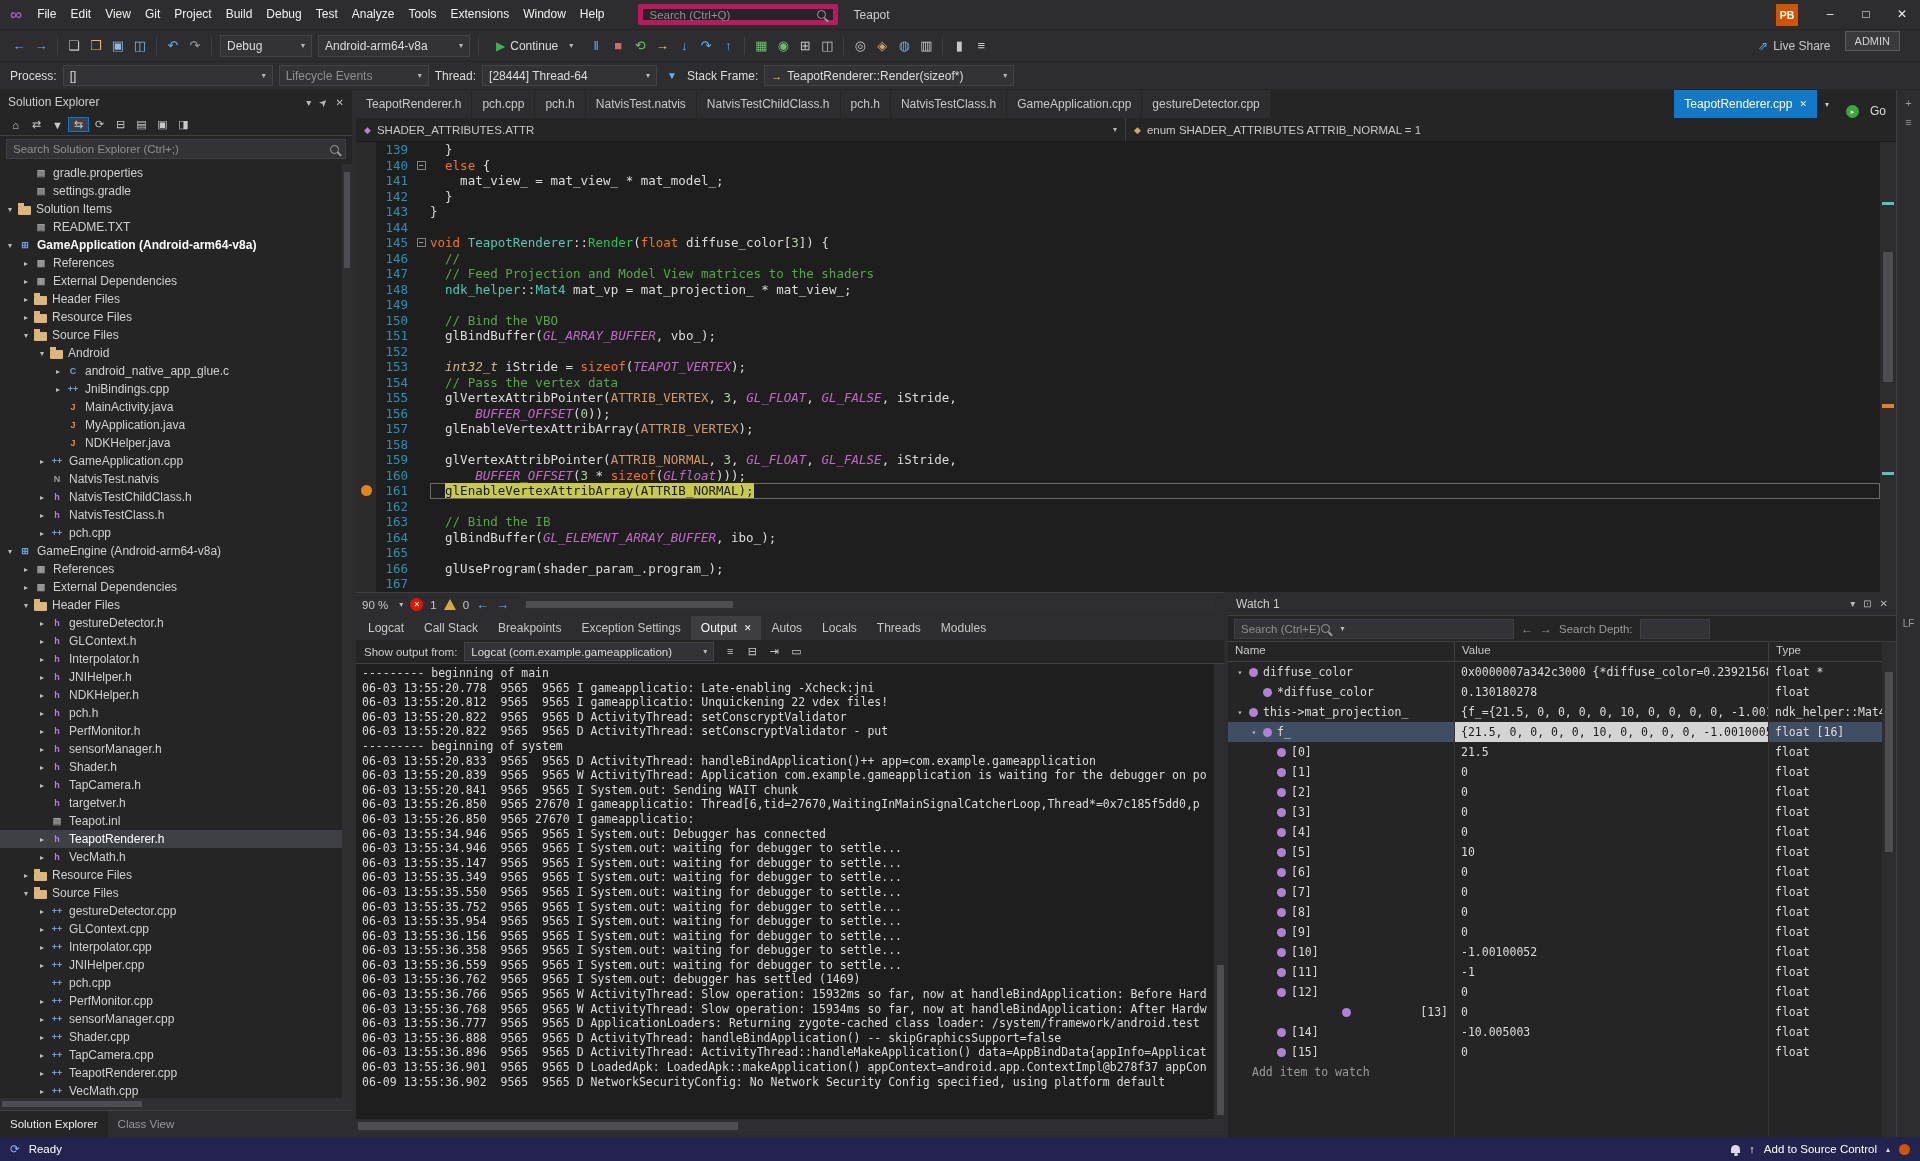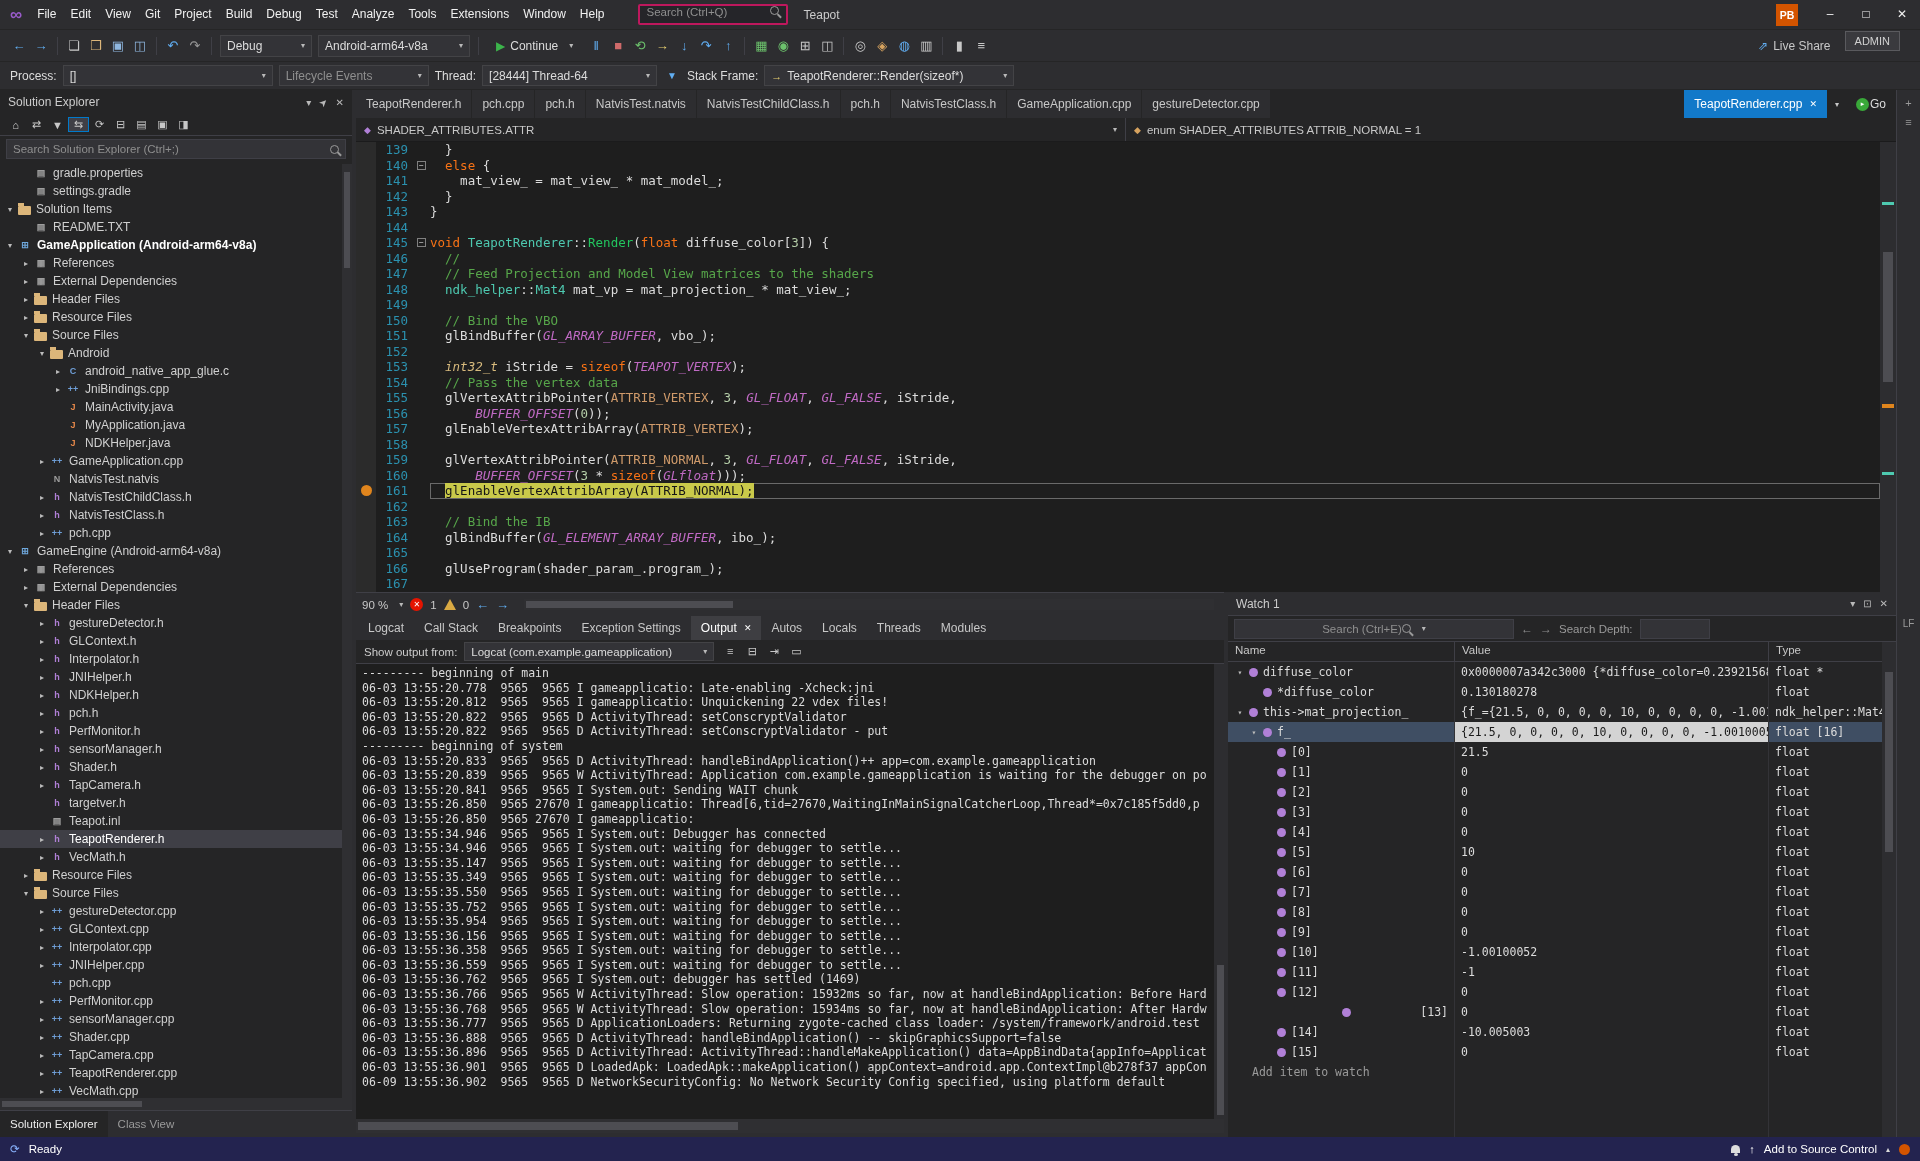--- a/index.html
+++ b/index.html
@@ -1,21 +1,21 @@
 <!DOCTYPE html>
 <html><head>
 <meta charset="utf-8">
 <style>
 *{margin:0;padding:0;box-sizing:border-box}
 html,body{width:1920px;height:1161px;overflow:hidden;background:#2d2d30;font-family:"Liberation Sans",sans-serif;font-size:12px;color:#ccc}
 
 #titlebar{position:absolute;left:0;top:0;width:1920px;height:30px;background:#2d2d30;display:flex;align-items:center;border-bottom:1px solid #252526}
 .vs-logo{color:#985bc9;font-size:17px;margin:0 8px 0 10px;font-weight:bold}
 .menu-item{padding:0 7px;line-height:29px;color:#f1f1f1}
-.qsearch{width:150px;height:21px;background:#252529;border:2px solid #be185d;border-radius:2px;margin-left:26px;display:flex;align-items:flex-start;justify-content:space-between;padding:0 7px;color:#8f8f8f;font-size:11.5px}
+.qsearch{width:200px;height:21px;background:#252529;border:5px solid #be185d;border-radius:2px;margin-left:26px;display:flex;align-items:center;justify-content:space-between;padding:0 7px;color:#8f8f8f;font-size:11.5px}
 .app-title{margin-left:16px;color:#cccccc}
 .tb-spacer{flex:1}
 .badge-pb{width:22px;height:22px;background:#d35400;color:#fff;font-weight:bold;font-size:10.5px;display:flex;align-items:center;justify-content:center;margin-right:14px}
 .wbtn{width:36px;text-align:center;line-height:29px;color:#f1f1f1;font-size:12px}
 
 #toolbar{position:absolute;left:0;top:30px;width:1920px;height:32px;background:#2d2d30;display:flex;align-items:center;padding:0 8px;border-bottom:1px solid #252526}
 .tb-icon{width:22px;text-align:center;font-size:13px;color:#c8c8c8;flex:none}
 .tb-sep{width:1px;height:18px;background:#3f3f46;margin:0 5px;flex:none}
 .tb-select{height:22px;background:#333337;border:1px solid #434346;display:inline-flex;align-items:center;justify-content:space-between;padding:0 6px;color:#dcdcdc;margin:0 3px;flex:none;white-space:nowrap;overflow:hidden}
 .caret{color:#b9b9b9;font-size:8px;margin-left:6px}
@@ -56,21 +56,21 @@
 #se-tabs{position:absolute;left:0;bottom:0;width:352px;height:27px;background:#2d2d30;display:flex;border-top:1px solid #3f3f46}
 .se-tab{padding:0 10px;line-height:26px;font-size:11.5px;color:#9a9a9a}
 .se-tab.active{background:#252526;color:#eaeaea}
 
 #tabstrip{position:absolute;left:356px;top:90px;width:1540px;height:28px;background:#252526;display:flex;align-items:stretch}
 .etab{padding:0 10px;display:flex;align-items:center;gap:7px;background:#2d2d30;color:#c8c8c8;border-right:1px solid #252526;white-space:nowrap}
 .etab.active{background:#1279c9;color:#fff}
 .tab-close{font-size:9px}
 .ts-spacer{flex:1}
 .ts-caret{width:18px;color:#c8c8c8;display:flex;align-items:center;justify-content:center;font-size:8px}
-.go-btn{display:flex;align-items:center;gap:1px;padding:0 10px;color:#dcdcdc}
+.go-btn{display:flex;align-items:flex-end;gap:11px;padding:0 10px;color:#dcdcdc}
 .go-dot{width:13px;height:13px;border-radius:50%;background:#39a839;color:#fff;font-size:7px;display:flex;align-items:center;justify-content:center}
 
 #breadcrumb{position:absolute;left:356px;top:118px;width:1540px;height:24px;background:#252526;border-bottom:1px solid #1b1b1c;display:flex;align-items:center;font-size:11.5px;color:#c8c8c8}
 .bc-half{width:50%;height:100%;display:flex;align-items:center;padding:0 8px;gap:6px;border-right:1px solid #3f3f46}
 .bc-half.right{border-right:none}
 .bc-icon{font-size:9px}
 .bc-caret{margin-left:auto;font-size:8px;color:#b9b9b9}
 
 #code-area{position:absolute;left:356px;top:142px;width:1524px;height:450px;background:#1e1e1e;overflow:hidden}
 .code-line{display:flex;height:15.5px;line-height:15.5px;font-family:"DejaVu Sans Mono",monospace;font-size:12.5px;white-space:pre}
@@ -107,21 +107,21 @@
 .log-line{font-family:"DejaVu Sans Mono",monospace;font-size:11.5px;line-height:14.6px;color:#dcdcdc;white-space:pre;overflow:hidden}
 #output-vscroll{position:absolute;left:1214px;top:664px;width:14px;height:455px;background:#2d2d30}
 #output-vscroll .thumb{position:absolute;left:3px;bottom:4px;width:8px;height:150px;background:#4d4d52}
 #output-hscroll{position:absolute;left:356px;top:1119px;width:872px;height:14px;background:#2f2f32}
 #output-hscroll .thumb{position:absolute;left:2px;top:3px;width:380px;height:8px;background:#4d4d52}
 
 #watch-splitter{position:absolute;left:1224px;top:592px;width:4px;height:545px;background:#2d2d30}
 #watch-panel{position:absolute;left:1228px;top:592px;width:668px;height:545px;background:#252526}
 .watch-title{height:24px;display:flex;align-items:center;padding:0 8px;color:#cccccc;background:#2d2d30;border-bottom:1px solid #3f3f46}
 .watch-search-row{height:26px;display:flex;align-items:center;padding:0 6px;gap:7px;border-bottom:1px solid #3f3f46;font-size:11.5px}
-.ws-input{flex:0 0 280px;height:20px;background:#333337;border:1px solid #3f3f46;display:flex;align-items:center;justify-content:center;padding:0 6px;color:#8f8f8f}
+.ws-input{flex:0 0 280px;height:20px;background:#333337;border:1px solid #3f3f46;display:flex;align-items:center;justify-content:flex-start;padding:0 6px;color:#8f8f8f}
 .ws-depth{width:70px;height:20px;background:#333337;border:1px solid #3f3f46}
 .ws-arrow{color:#8f8f8f;font-size:12px}
 .watch-header{height:20px;display:flex;background:#252526;border-bottom:1px solid #3f3f46;color:#c8c8c8;font-size:11.5px}
 .wh{padding:2px 7px;border-right:1px solid #3f3f46;overflow:hidden}
 .w-name{width:227px;flex:none}.w-val{width:314px;flex:none}.w-type{flex:1;border-right:none}
 #watch-rows{width:654px}
 .wrow{height:20px;display:flex;font-family:"DejaVu Sans Mono",monospace;font-size:11.5px;color:#dcdcdc;align-items:stretch}
 .wc{display:flex;align-items:center;overflow:hidden;white-space:nowrap;border-right:1px solid #333337;padding:0 6px}
 .wrow .w-type{border-right:none}
 .wrow.selected{background:#3f4e63}

